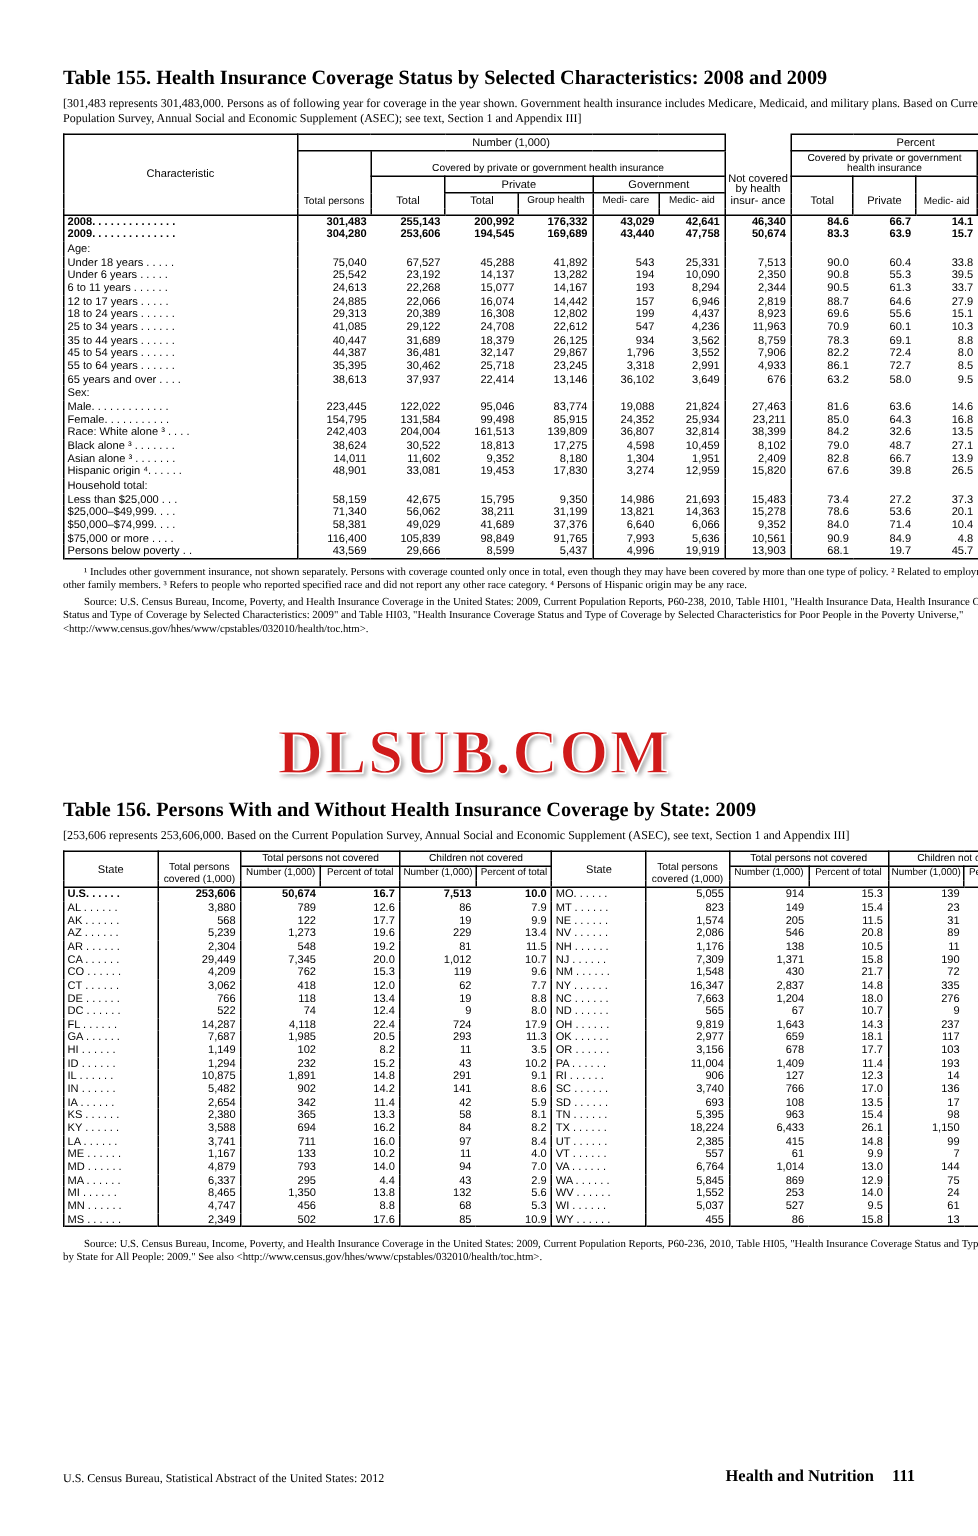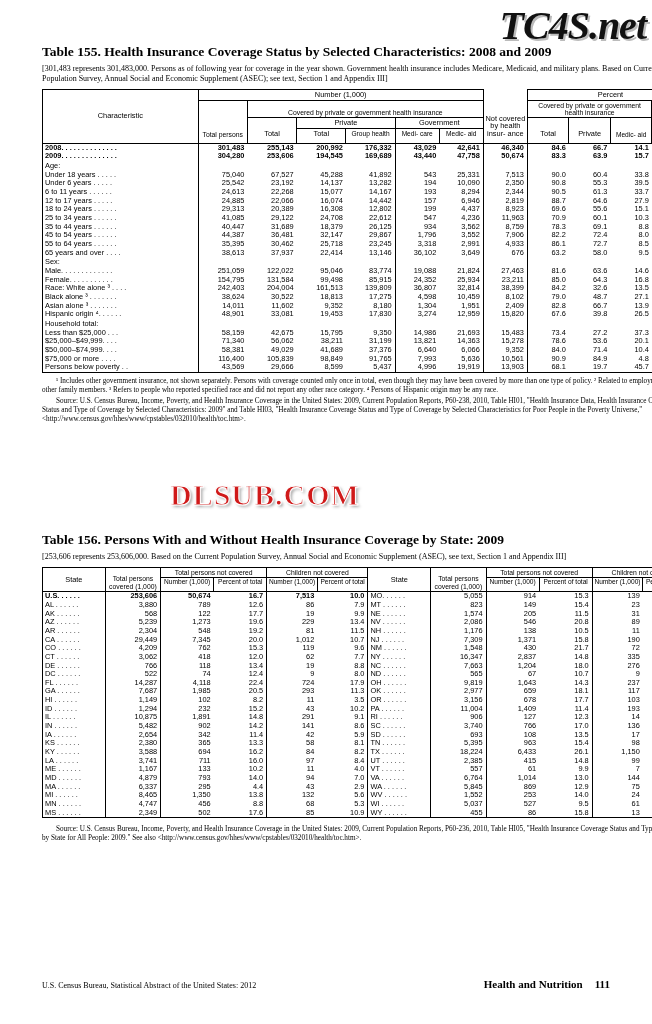--- a/index.html
+++ b/index.html
@@ -13,23 +13,23 @@
   
   .wm-tc4s{
     position:absolute;top:2px;right:6px;
     font-family:"Liberation Serif",serif;
     font-size:40px;font-weight:bold;font-style:italic;
     color:#111;letter-spacing:-1px;
     text-shadow:2px 2px 0 #bbb;
     z-index:40;
   }
   .wm-dlsub{
-    position:absolute;top:478px;left:170px;
+    position:absolute;top:478px;left:185px;
     font-family:"Liberation Serif",serif;
-    font-size:30px;font-weight:bold;
+    font-size:42px;font-weight:bold;
     color:#d01a1a;letter-spacing:1px;
     -webkit-text-stroke:1px #fff;
     text-shadow:0 0 2px #fff, 2px 2px 3px rgba(0,0,0,.35);
     z-index:40;
   }
   .wm-traders{
     position:absolute;bottom:2px;left:50%;transform:translateX(-50%);
     font-family:"Liberation Serif",serif;
     font-size:30px;font-weight:bold;font-style:italic;
     color:#1a8f2a;
@@ -76,21 +76,20 @@
   .footer-inner{padding:0 42px;display:flex;justify-content:space-between;align-items:flex-end;}
   .footer-left{font-size:8px;text-align:right;}
   .footer-right{font-size:11px;font-weight:bold;}
   .footer-right .pg{margin-left:12px;}
 </style>
 </head>
 <body>
 
 <div class="page">
 
-  <div class="wm-tc4s">TC4S.net</div>
   <div class="wm-dlsub">DLSUB.COM</div>
 
   <div class="sect sect1">
     <div class="title">Table 155. Health Insurance Coverage Status by Selected Characteristics: 2008 and 2009</div>
     <div class="headnote">[301,483 represents 301,483,000. Persons as of following year for coverage in the year shown. Government health insurance includes Medicare, Medicaid, and military plans. Based on Current Population Survey, Annual Social and Economic Supplement (ASEC); see text, Section 1 and Appendix III]</div>
 
     <table class="t155">
       <colgroup>
         <col style="width:120px">
         <col style="width:38px">
@@ -337,21 +336,21 @@
             <td class="num bl"></td>
             <td class="num br"></td>
             <td class="num br"></td>
             <td class="num"></td>
             <td class="num"></td>
             <td class="num"></td>
             <td class="num br"></td>
           </tr>
           <tr class="rowline">
             <td class="lab bl br">Male. . . . . . . . . . . . .</td>
-            <td class="num bl">251,059</td>
+            <td class="num bl">223,445</td>
             <td class="num">122,022</td>
             <td class="num">95,046</td>
             <td class="num">83,774</td>
             <td class="num bl">19,088</td>
             <td class="num br">21,824</td>
             <td class="num br">27,463</td>
             <td class="num">81.6</td>
             <td class="num">63.6</td>
             <td class="num">14.6</td>
             <td class="num br">18.4</td>

